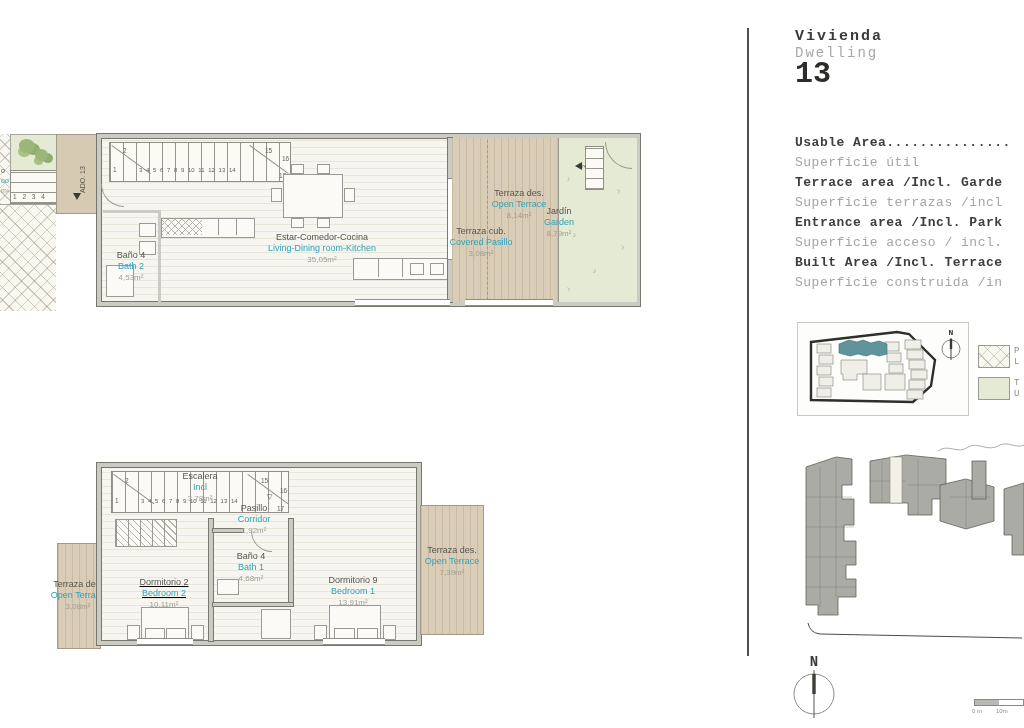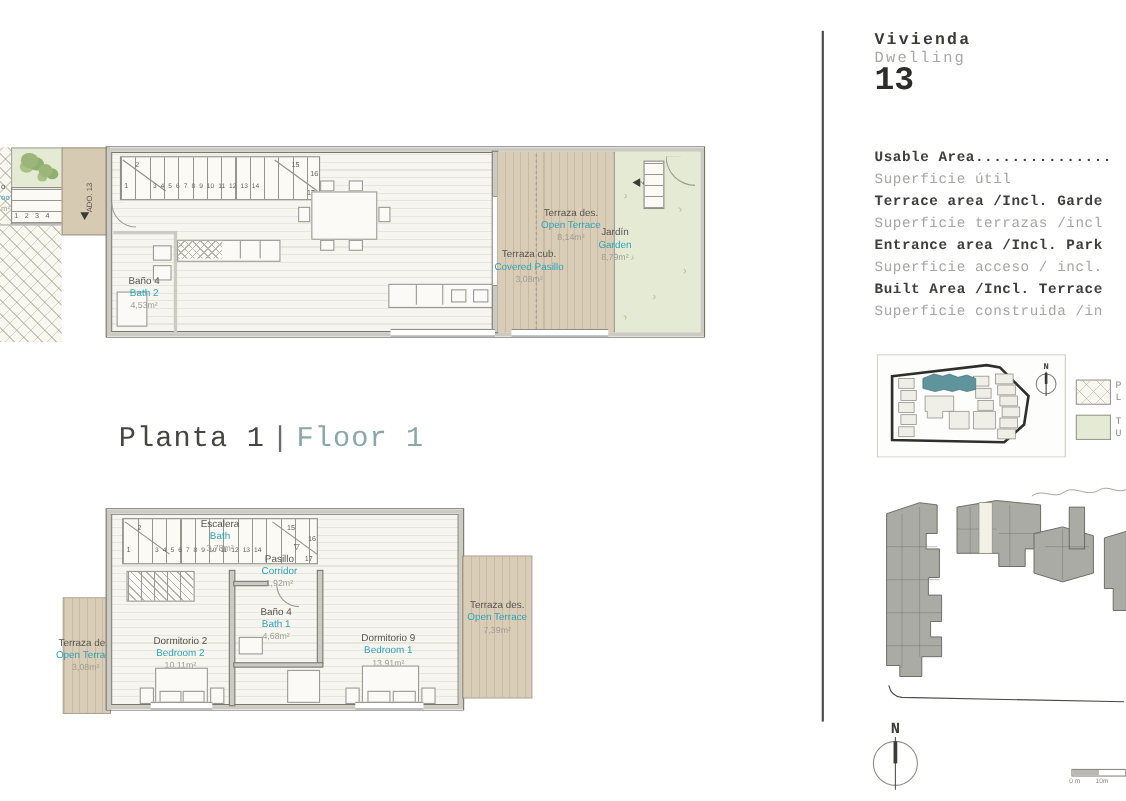--- a/index.html
+++ b/index.html
@@ -61,23 +61,20 @@
             border-top:7px solid #3a3a36;}
   .tri-left{width:0;height:0;border-top:4px solid transparent;border-bottom:4px solid transparent;
             border-right:7px solid #3a3a36;}
   .vtext{position:absolute;font-size:7px;color:#55544f;transform:rotate(-90deg);transform-origin:left top;white-space:nowrap;}
 </style>
 </head>
 <body>
 
 <div id="page">
 
-  <div class="ptitle" style="left:108px;top:383px;">
-    <span>Planta 1</span><span class="sep">|</span><span class="en">Floor 1</span>
-  </div>
 
   <div class="abs" style="left:0;top:128px;width:645px;height:184px;">
 
     <div class="abs hatch" style="left:0;top:6px;width:10px;height:70px;"></div>
     <div class="abs grass" style="left:10px;top:6px;width:46px;height:36px;border:1px solid #a6a69e;">
       <div class="plant" style="left:8px;top:4px;width:16px;height:14px;"></div>
       <div class="plant" style="left:24px;top:14px;width:13px;height:12px;"></div>
     </div>
     <div class="abs steps-h" style="left:10px;top:42px;width:46px;height:32px;"></div>
     <div class="snum" style="left:13px;top:65px;word-spacing:4px;">1 2 3 4</div>
@@ -131,20 +128,25 @@
       <div class="abs furn" style="left:216px;top:80px;width:11px;height:8px;"></div>
       <div class="abs furn" style="left:170px;top:50px;width:9px;height:12px;"></div>
       <div class="abs furn" style="left:243px;top:50px;width:9px;height:12px;"></div>
       <div class="abs furn" style="left:252px;top:120px;width:96px;height:20px;">
         <div class="abs" style="left:24px;top:0;width:1px;height:18px;background:#9a9a93;"></div>
         <div class="abs" style="left:48px;top:0;width:1px;height:18px;background:#9a9a93;"></div>
         <div class="abs furn" style="left:56px;top:4px;width:12px;height:10px;"></div>
         <div class="abs furn" style="left:76px;top:4px;width:12px;height:10px;"></div>
       </div>
 
+      <div class="rlabel" style="left:221px;top:94px;">
+        <div class="es">Estar-Comedor-Cocina</div>
+        <div class="en">Living-Dining room-Kitchen</div>
+        <div class="ar">35,05m²</div>
+      </div>
 
       <div class="abs wall" style="left:347px;top:0;width:4px;height:164px;">
         <div class="abs" style="left:0;top:40px;width:4px;height:80px;background:#fff;border-top:1px solid #8f8f89;border-bottom:1px solid #8f8f89;"></div>
       </div>
 
       <div class="abs deck" style="left:351px;top:0;width:106px;height:164px;">
         <div class="abs dashline" style="left:35px;top:2px;width:1px;height:160px;"></div>
       </div>
       <div class="rlabel" style="left:380px;top:88px;">
         <div class="es">Terraza cub.</div>
@@ -198,21 +200,21 @@
       <span class="snum" style="left:24px;top:10px;">2</span>
       <span class="snum" style="left:14px;top:30px;">1</span>
       <span class="srun" style="left:40px;top:31px;width:124px;">3 4 5 6 7 8 9 10 11 12 13 14</span>
       <span class="snum" style="left:160px;top:10px;">15</span>
       <span class="snum" style="left:179px;top:20px;">16</span>
       <span class="snum" style="left:176px;top:38px;">17</span>
       <div class="abs" style="left:166px;top:26px;font-size:7px;color:#55544f;">▽</div>
 
       <div class="rlabel" style="left:99px;top:4px;">
         <div class="es">Escalera</div>
-        <div class="en">Bath</div>
+        <div class="en">Incl</div>
         <div class="ar">3,78m²</div>
       </div>
 
       <div class="abs furn crosshatch" style="left:14px;top:52px;width:60px;height:26px;
            background-image:repeating-linear-gradient(90deg,#9a9a93 0 1px,transparent 1px 12px),repeating-linear-gradient(45deg,#b6b4a8 0 1px,transparent 1px 5px);"></div>
 
       <div class="abs wall" style="left:108px;top:52px;width:4px;height:122px;"></div>
       <div class="abs wall" style="left:188px;top:52px;width:4px;height:84px;"></div>
       <div class="abs wall" style="left:112px;top:62px;width:30px;height:3px;"></div>
       <div class="abs wall" style="left:112px;top:136px;width:80px;height:3px;"></div>
@@ -225,21 +227,21 @@
       </div>
 
       <div class="rlabel" style="left:150px;top:84px;">
         <div class="es">Baño 4</div>
         <div class="en">Bath 1</div>
         <div class="ar">4,68m²</div>
       </div>
       <div class="abs furn" style="left:116px;top:112px;width:20px;height:14px;"></div>
       <div class="abs furn crosshatch" style="left:160px;top:142px;width:28px;height:28px;"></div>
 
-      <div class="rlabel" style="left:63px;top:110px;">
+      <div class="rlabel" style="left:63px;top:110px;text-decoration:underline;">
         <div class="es">Dormitorio 2</div>
         <div class="en">Bedroom 2</div>
         <div class="ar">10,11m²</div>
       </div>
       <div class="abs furn" style="left:40px;top:140px;width:46px;height:33px;">
         <div class="abs furn" style="left:3px;top:20px;width:18px;height:9px;"></div>
         <div class="abs furn" style="left:24px;top:20px;width:18px;height:9px;"></div>
       </div>
       <div class="abs furn" style="left:26px;top:158px;width:11px;height:13px;"></div>
       <div class="abs furn" style="left:90px;top:158px;width:11px;height:13px;"></div>

